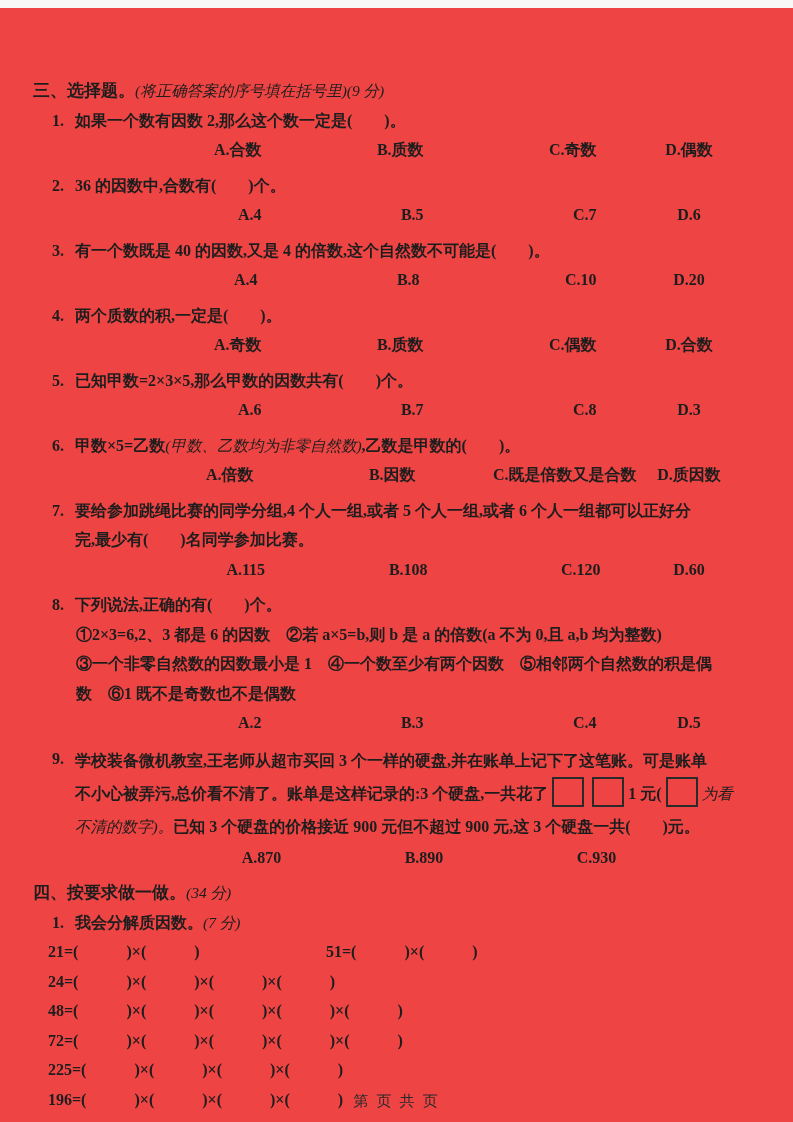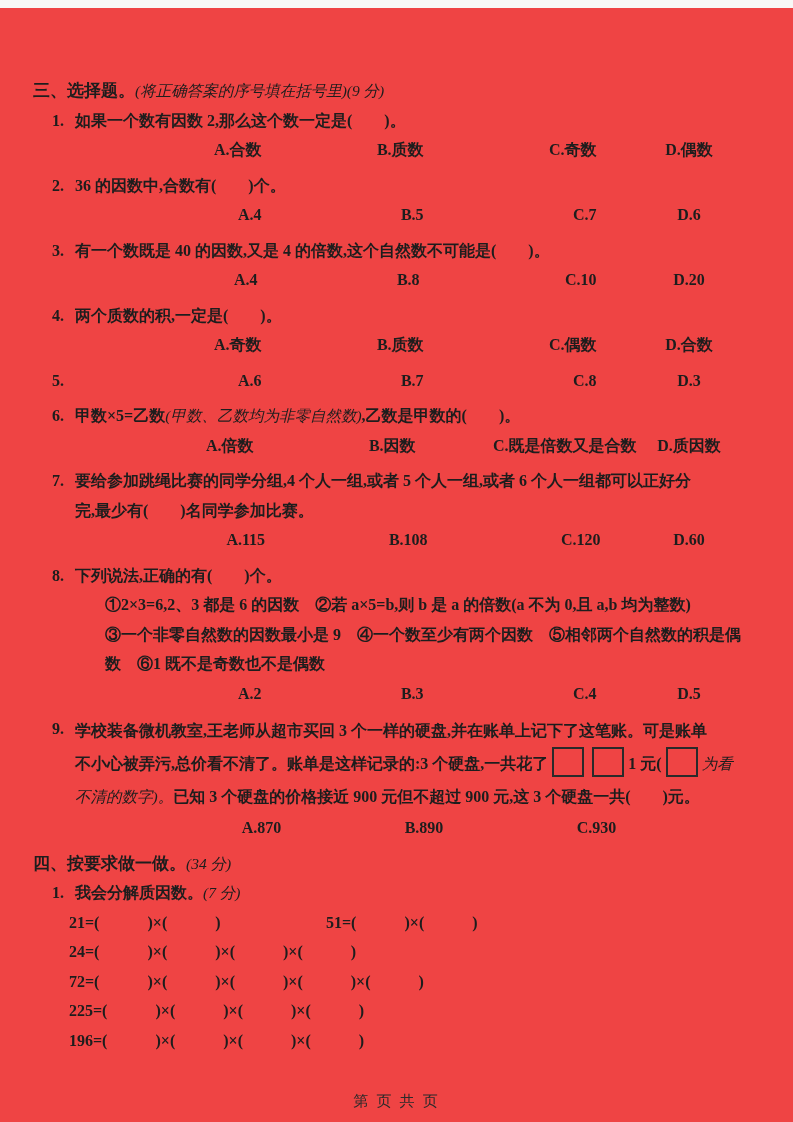--- a/index.html
+++ b/index.html
@@ -21,30 +21,30 @@
   .kai { font-weight: 400; font-style: italic; font-size: 15.5px; }
   .q { position: relative; padding-left: 75px; line-height: 29.5px; }
   .qnum { position: absolute; left: 52px; top: 0; }
   .ln { line-height: 29.5px; display: block; }
   .q9 .ln { line-height: 33px; }
   .opts { padding-left: 75px; line-height: 29.5px; font-size: 0; text-align: center; }
   .opt { display: inline-block; font-size: 16px; }
   .oa { min-width: 165px; }
   .ob { min-width: 160px; }
   .oc { min-width: 185px; }
-  .st { padding-left: 105px; line-height: 29.5px; }
+  .st { padding-left: 76px; line-height: 29.5px; }
   .bbox {
     display: inline-block;
     width: 32px; height: 30px;
     border: 2px solid #2a2a2a;
     vertical-align: -8px;
     margin: 0 4px;
     background: transparent;
   }
-  .facrow { position: relative; padding-left: 69px; line-height: 29.5px; }
+  .facrow { position: relative; padding-left: 48px; line-height: 29.5px; }
   .fr2 { position: absolute; left: 326px; top: 0; }
   .footer {
     position: absolute; top: 1084px; left: 0; width: 100%;
     text-align: center;
     font-family: "Liberation Sans", "DejaVu Sans", sans-serif;
     font-weight: 400; font-size: 15px; letter-spacing: 2px;
     color: #2a2a2a;
   }
 </style>
 </head>
@@ -60,53 +60,54 @@
 
     <div class="q"><span class="qnum">2.</span><span>36 的因数中,合数有(　　)个。</span></div>
     <div class="opts"><span class="opt oa">A.4</span><span class="opt ob">B.5</span><span class="opt oc">C.7</span><span class="opt od">D.6</span></div>
 
     <div class="q"><span class="qnum">3.</span><span>有一个数既是 40 的因数,又是 4 的倍数,这个自然数不可能是(　　)。</span></div>
     <div class="opts"><span class="opt oa">A.4</span><span class="opt ob">B.8</span><span class="opt oc">C.10</span><span class="opt od">D.20</span></div>
 
     <div class="q"><span class="qnum">4.</span><span>两个质数的积,一定是(　　)。</span></div>
     <div class="opts"><span class="opt oa">A.奇数</span><span class="opt ob">B.质数</span><span class="opt oc">C.偶数</span><span class="opt od">D.合数</span></div>
 
-    <div class="q"><span class="qnum">5.</span></div>
+    <div class="q"><span class="qnum">5.</span><span>已知甲数=2×3×5,那么甲数的因数共有(　　)个。</span></div>
     <div class="opts"><span class="opt oa">A.6</span><span class="opt ob">B.7</span><span class="opt oc">C.8</span><span class="opt od">D.3</span></div>
 
     <div class="q"><span class="qnum">6.</span><span>甲数×5=乙数</span><span class="kai">(甲数、乙数均为非零自然数)</span><span>,乙数是甲数的(　　)。</span></div>
     <div class="opts"><span class="opt oa">A.倍数</span><span class="opt ob">B.因数</span><span class="opt oc">C.既是倍数又是合数</span><span class="opt od">D.质因数</span></div>
 
     <div class="q">
         <span class="qnum">7.</span>
         <span class="ln">要给参加跳绳比赛的同学分组,4 个人一组,或者 5 个人一组,或者 6 个人一组都可以正好分</span>
         <span class="ln">完,最少有(　　)名同学参加比赛。</span>
       </div>
     <div class="opts"><span class="opt oa">A.115</span><span class="opt ob">B.108</span><span class="opt oc">C.120</span><span class="opt od">D.60</span></div>
 
     <div class="q"><span class="qnum">8.</span><span>下列说法,正确的有(　　)个。</span></div>
     <div class="st">①2×3=6,2、3 都是 6 的因数　②若 a×5=b,则 b 是 a 的倍数(a 不为 0,且 a,b 均为整数)</div>
-    <div class="st">③一个非零自然数的因数最小是 9　④一个数至少有两个因数　⑤相邻两个自然数的积是偶</div>
+    <div class="st">③一个非零自然数的因数最小是 1　④一个数至少有两个因数　⑤相邻两个自然数的积是偶</div>
     <div class="st">数　⑥1 既不是奇数也不是偶数</div>
     <div class="opts"><span class="opt oa">A.2</span><span class="opt ob">B.3</span><span class="opt oc">C.4</span><span class="opt od">D.5</span></div>
 
     <div class="q q9">
         <span class="qnum">9.</span>
         <span class="ln">学校装备微机教室,王老师从超市买回 3 个一样的硬盘,并在账单上记下了这笔账。可是账单</span>
         <span class="ln"><span>不小心被弄污,总价看不清了。账单是这样记录的:3 个硬盘,一共花了</span><span class="bbox"></span><span class="bbox"></span><span>1 元(</span><span class="bbox"></span><span class="kai">为看</span></span>
         <span class="ln"><span class="kai">不清的数字)。</span><span>已知 3 个硬盘的价格接近 900 元但不超过 900 元,这 3 个硬盘一共(　　)元。</span></span>
       </div>
     <div class="opts"><span class="opt oa">A.870</span><span class="opt ob">B.890</span><span class="opt oc">C.930</span></div>
 
     <div class="sechead"><span class="ht">四、按要求做一做。</span><span class="kai">(34 分)</span></div>
 
     <div class="q"><span class="qnum">1.</span><span>我会分解质因数。</span><span class="kai">(7 分)</span></div>
 
     <div class="facrow"><span>21=(　　　)×(　　　)</span><span class="fr2">51=(　　　)×(　　　)</span></div>
     <div class="facrow"><span>24=(　　　)×(　　　)×(　　　)×(　　　)</span></div>
+    <div class="facrow"><span>48=(　　　)×(　　　)×(　　　)×(　　　)×(　　　)</span></div>
     <div class="facrow"><span>72=(　　　)×(　　　)×(　　　)×(　　　)×(　　　)</span></div>
     <div class="facrow"><span>225=(　　　)×(　　　)×(　　　)×(　　　)</span></div>
     <div class="facrow"><span>196=(　　　)×(　　　)×(　　　)×(　　　)</span></div>
 
   </div>
 
   <div class="footer">第 页 共 页</div>
 </div>
 
 </body></html>

